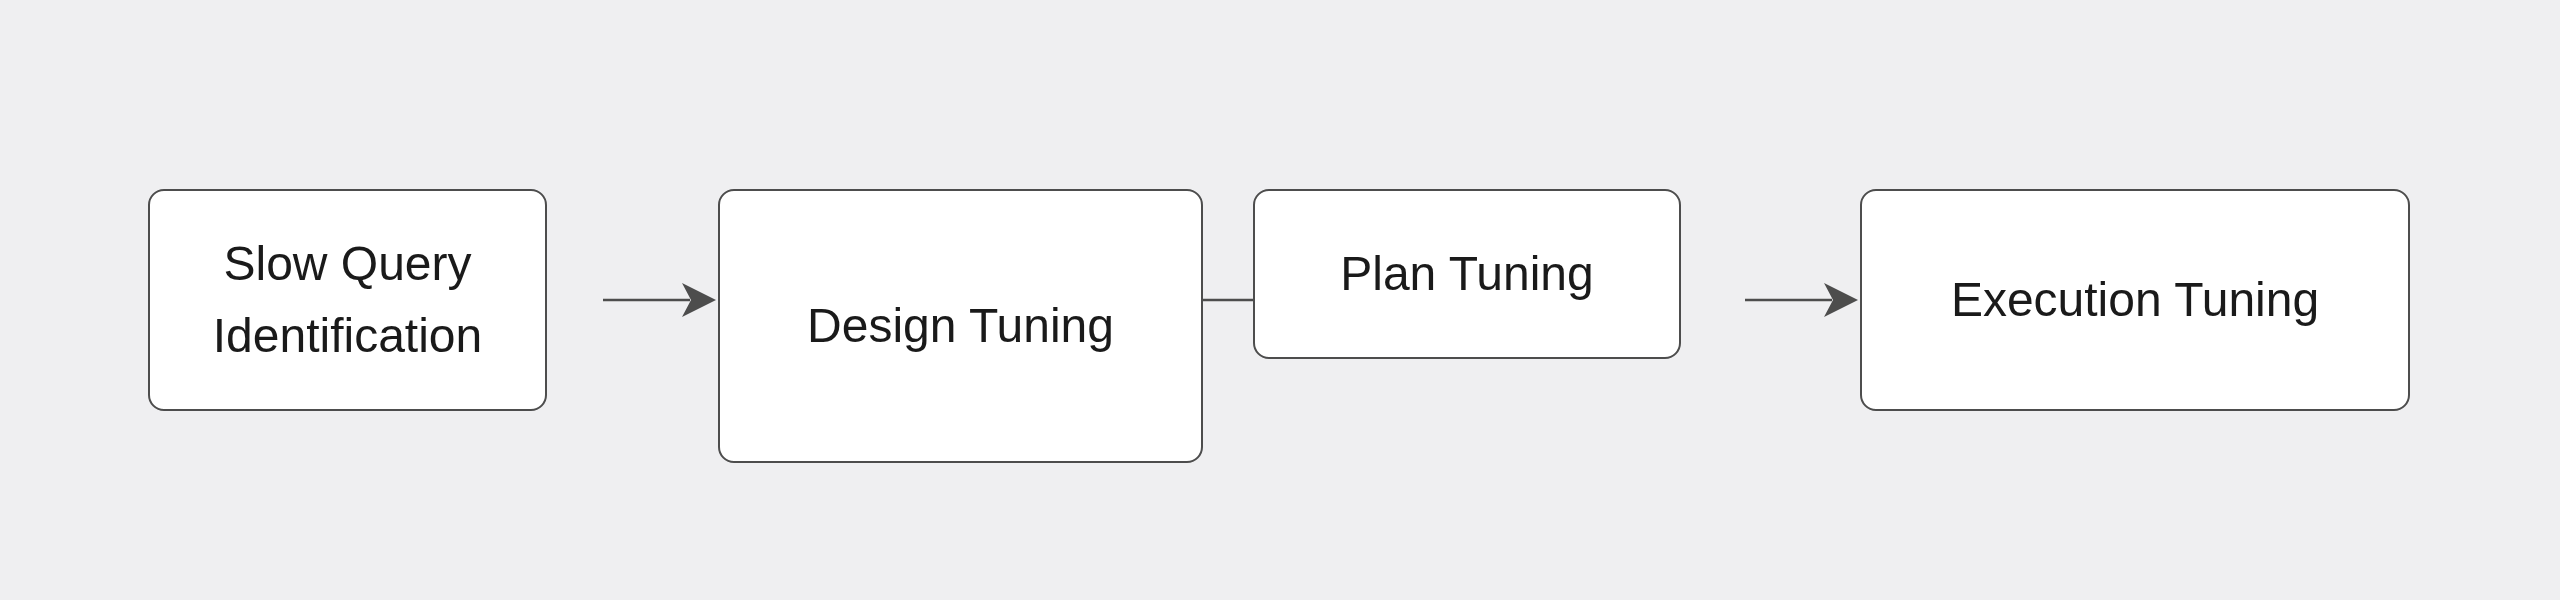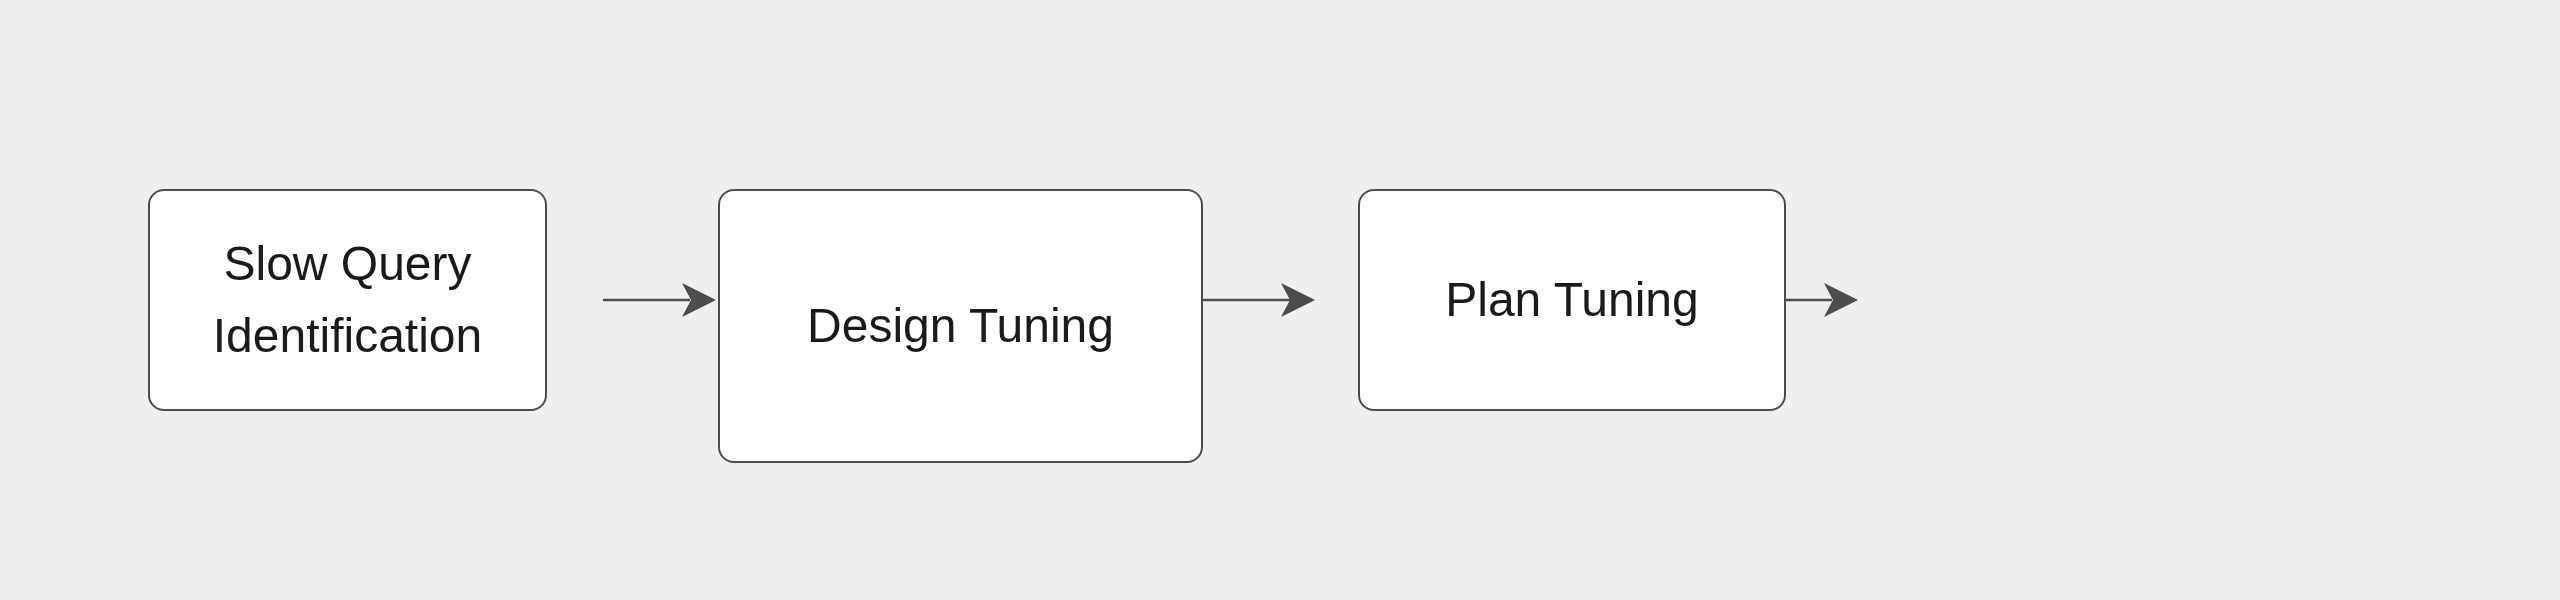--- a/index.html
+++ b/index.html
@@ -43,21 +43,21 @@
     align-items: center;
     justify-content: center;
     text-align: center;
     color: var(--color-text, #1a1a1a);
     font-size: 48px;
     line-height: 1.5;
     padding: 0 38px;
   }
   .node-1 { left: 148px;  top: 189px; width: 399px; height: 222px; }
   .node-2 { left: 718px;  top: 189px; width: 485px; height: 274px; }
-  .node-3 { left: 1358px; top: 189px; width: 428px; height: 222px; }
+  .node-3 { left: 1253px; top: 189px; width: 428px; height: 170px; }
   .node-4 { left: 1860px; top: 189px; width: 550px; height: 222px; }
 </style>
 </head>
 <body>
 
 <div class="canvas">
 
   <svg class="connector-layer" viewBox="0 0 2560 600" xmlns="http://www.w3.org/2000/svg">
     <g>
       <line class="connector-line" x1="603" y1="300" x2="690" y2="300"></line>
@@ -78,14 +78,17 @@
   </div>
 
   <div class="flow-node node-2">
     <span>Design Tuning</span>
   </div>
 
   <div class="flow-node node-3">
     <span>Plan Tuning</span>
   </div>
 
+  <div class="flow-node node-4">
+    <span>Execution Tuning</span>
+  </div>
 
 </div>
 
 </body></html>

